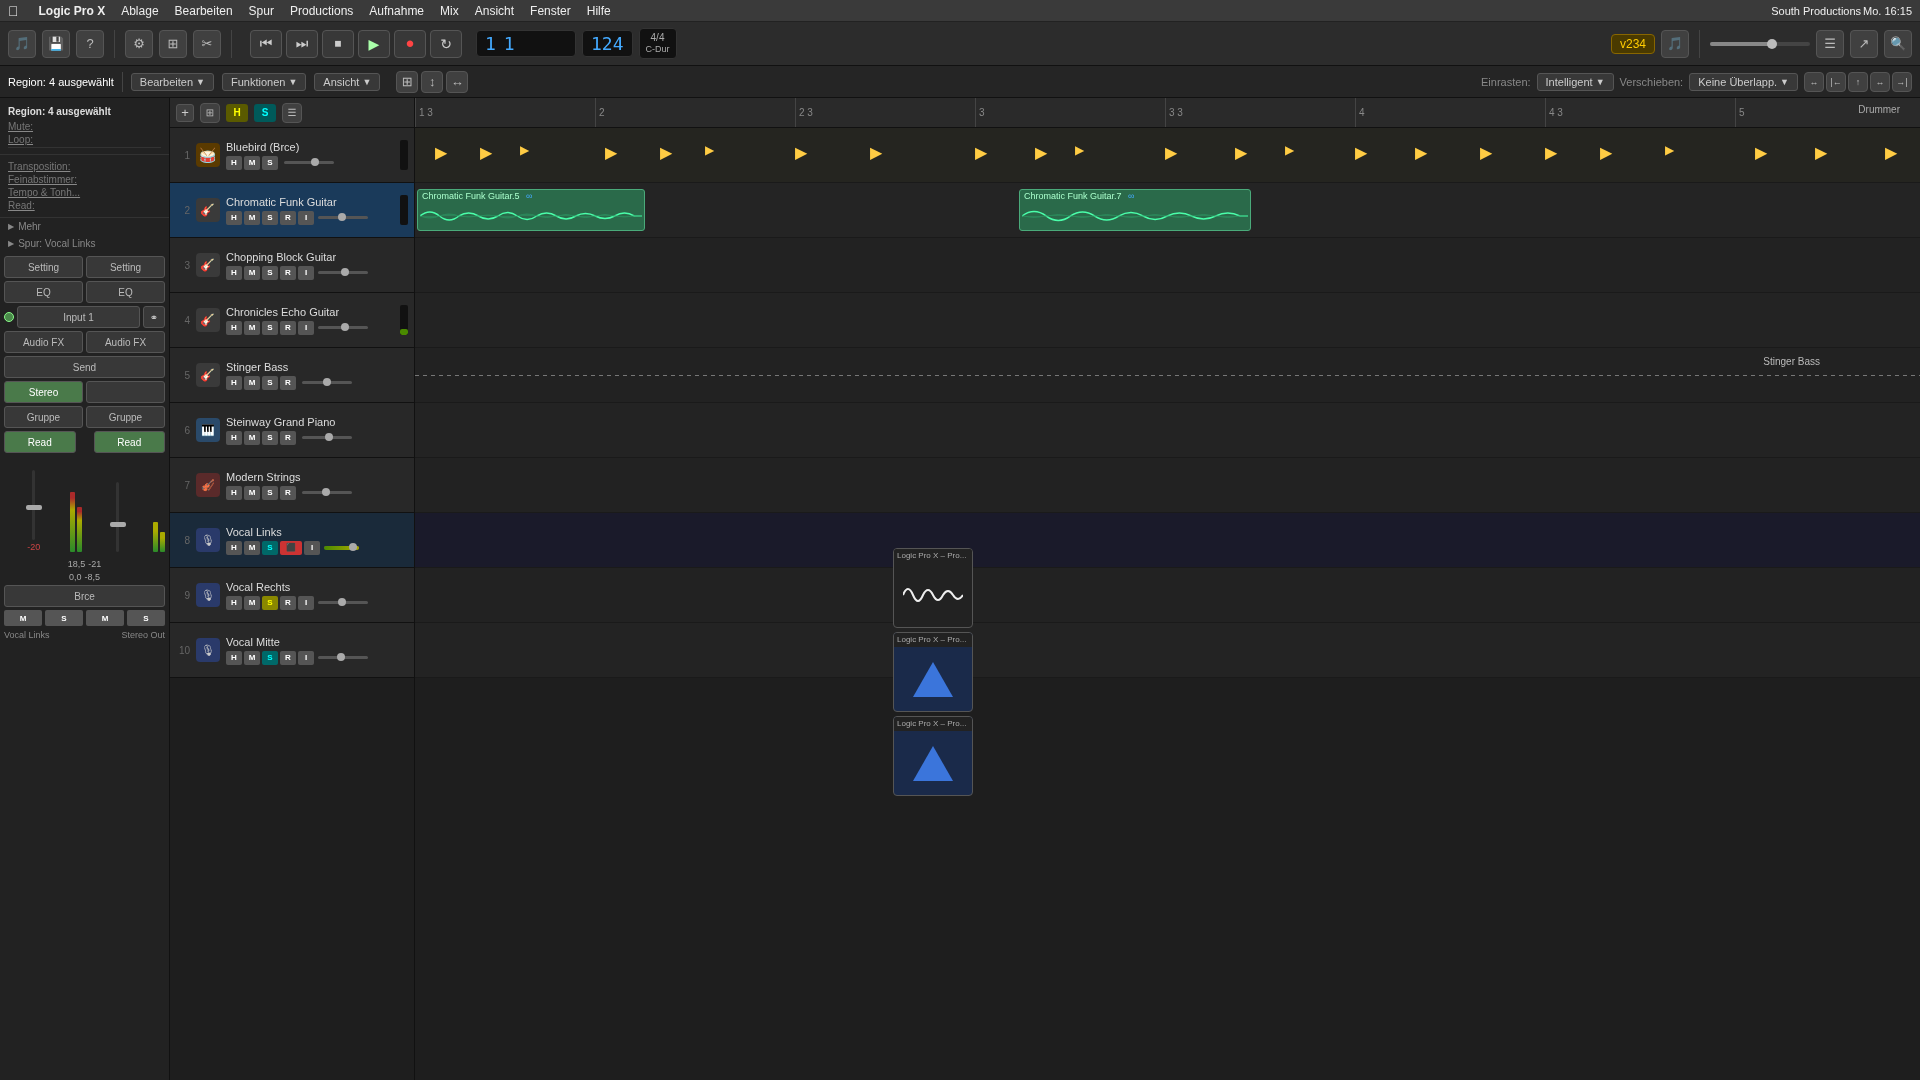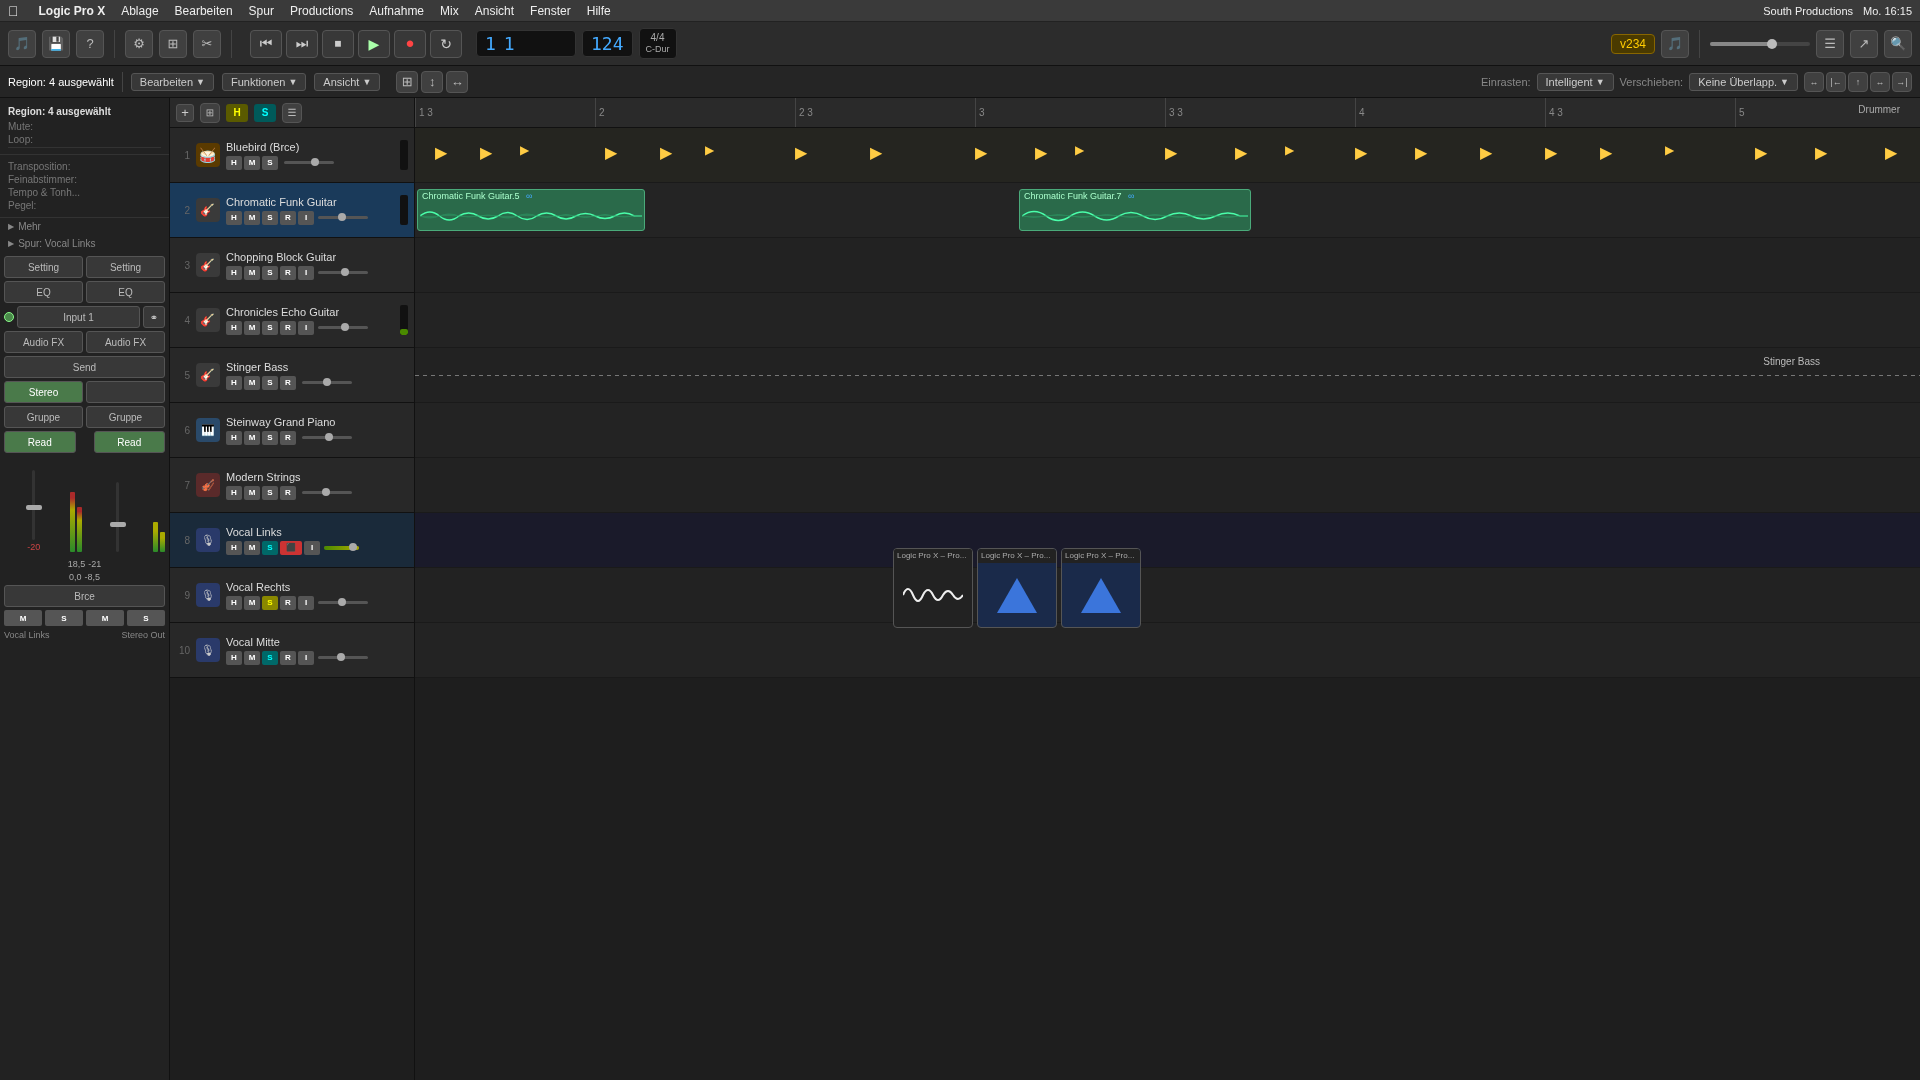--- a/index.html
+++ b/index.html
@@ -20,21 +20,21 @@
       background: #3a3a3a;
       display: flex;
       align-items: center;
       padding: 0 8px;
       gap: 16px;
       border-bottom: 1px solid #222;
       font-size: 12px;
       color: #eee;
     }
     .menu-bar span { cursor: pointer; }
-    .menu-bar .right-section { margin-left: auto; display: flex; gap: 10px; font-size: 11px; }
+    .menu-bar .right-section { margin-left: auto; display: flex; gap: 2px; font-size: 11px; }
     .apple-logo { font-size: 14px; margin-right: 4px; }
 
     
     .toolbar {
       height: 44px;
       background: #2c2c2c;
       display: flex;
       align-items: center;
       padding: 0 8px;
       gap: 6px;
@@ -151,21 +151,21 @@
       font-size: 10px;
       color: #999;
       border-bottom: 1px solid #333;
     }
     .left-panel-props {
       padding: 4px 8px;
       font-size: 10px;
       color: #888;
       border-bottom: 1px solid #333;
     }
-    .left-panel-props .row { display: flex; justify-content: space-between; margin: 2px 0; }
+    .left-panel-props .row { display: flex; justify-content: space-between; margin: 2px 0; text-decoration: underline; }
     .left-panel-props .label { color: #777; }
     .left-panel-props .val { color: #bbb; }
     .left-panel-section {
       padding: 3px 8px;
       font-size: 10px;
       color: #888;
       display: flex; align-items: center; gap: 4px;
       cursor: pointer;
     }
     .left-panel-section .triangle { font-size: 8px; }
@@ -372,21 +372,21 @@
       padding: 0 2px;
       overflow: hidden;
     }
 
     
     .popup-container {
       position: fixed;
       left: 893px;
       top: 548px;
       display: flex;
-      flex-direction: row;
+      flex-direction: column;
       gap: 4px;
       z-index: 100;
     }
     .popup-card {
       width: 80px;
       height: 80px;
       background: #333;
       border: 1px solid #555;
       border-radius: 4px;
       overflow: hidden;
@@ -553,21 +553,21 @@
         <span class="val"></span>
       </div>
       <div class="row">
         <span class="label">Feinabstimmer:</span>
         <span class="val"></span>
       </div>
       <div class="row">
         <span class="label">Tempo &amp; Tonh...</span>
       </div>
       <div class="row">
-        <span class="label">Pegel:</span>
+        <span class="label">Read:</span>
       </div>
     </div>
     <div class="left-panel-section">
       <span class="triangle">▶</span>
       <span>Mehr</span>
     </div>
     <div class="left-panel-section">
       <span class="triangle">▶</span>
       <span>Spur: Vocal Links</span>
     </div>

